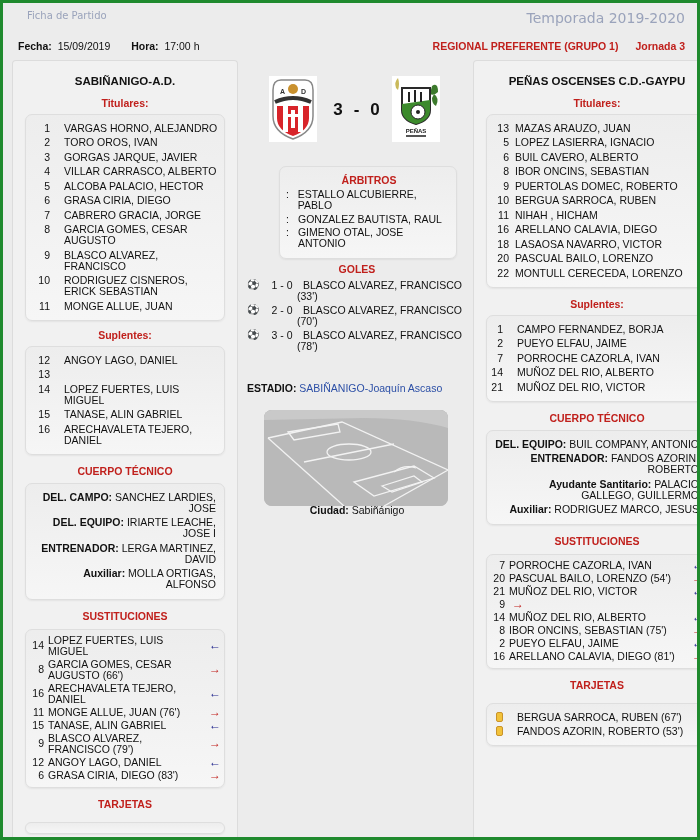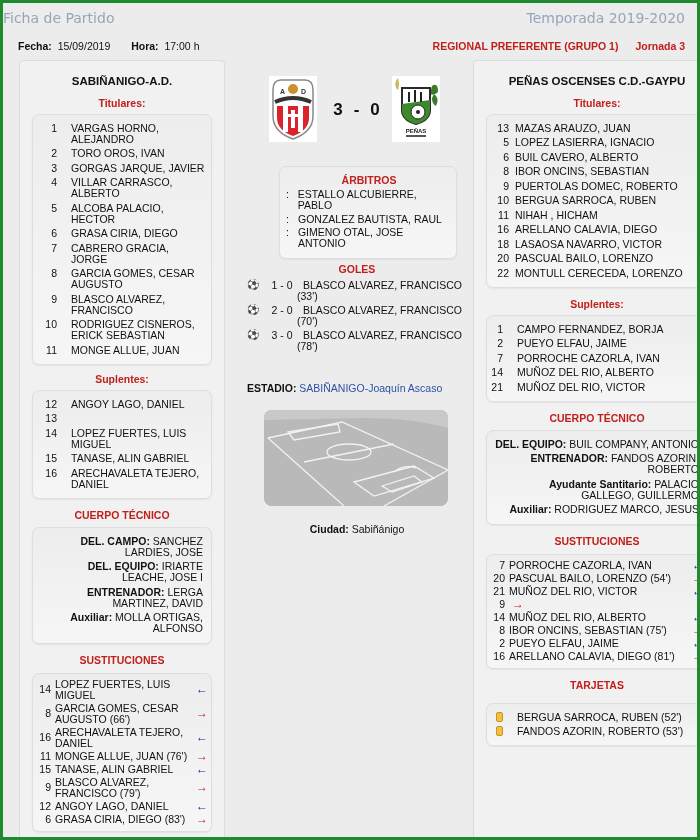--- a/index.html
+++ b/index.html
@@ -6,22 +6,22 @@
   html, body { width: 700px; height: 840px; overflow: hidden; }
   body {
     font-family: "Liberation Sans", sans-serif;
     background: #ececec;
     color: #111;
     font-size: 10.5px;
     border: 3px solid #1f8a2e;
     position: relative;
   }
   .title-left {
-    position: absolute; left: 0; top: 7px;
-    font-family: "DejaVu Sans", sans-serif; font-size: 14px; color: #9aa3bb;
+    position: absolute; left: 24px; top: 7px;
+    font-family: "DejaVu Sans", sans-serif; font-size: 10px; color: #9aa3bb;
   }
   .title-right {
     position: absolute; right: 12px; top: 7px;
     font-family: "DejaVu Sans", sans-serif; font-size: 14px; color: #9aa3bb;
   }
   .meta-left {
     position: absolute; left: 15px; top: 37px; font-size: 10.5px;
   }
   .meta-left b { font-weight: bold; }
   .meta-left .sp { display: inline-block; width: 18px; }
@@ -30,21 +30,21 @@
   }
   .meta-right .sp { display: inline-block; width: 14px; }
 
   .col {
     position: absolute; top: 57px; bottom: 0;
     background: #f1f1f1;
     border: 1px solid #dcdcdc;
     border-bottom: none;
     border-radius: 4px 4px 0 0;
   }
-  .col-left { left: 16px; width: 206px; }
+  .col-left { left: 9px; width: 226px; }
   .col-right { left: 470px; width: 248px; }
   .col-mid { position: absolute; left: 244px; top: 57px; width: 220px; bottom: 0; }
 
   .team-name { text-align: center; font-weight: bold; font-size: 11.5px; margin-top: 14px; }
   .sec-title { text-align: center; color: #c0201c; font-weight: bold; font-size: 10.5px; }
   .box {
     background: linear-gradient(#ededed, #f6f6f6);
     border: 1px solid #dedede;
     border-radius: 7px;
     box-shadow: 0 1px 2px rgba(0,0,0,0.06);
@@ -89,21 +89,21 @@
   .grow { display: flex; line-height: 10.5px; margin-top: 4px; }
   .grow .ball { width: 14px; flex-shrink: 0; font-size: 10px; }
   .grow .sc { width: 42px; flex-shrink: 0; text-align: center; }
   .grow .nm { flex: 1; }
   .grow .nm .min { display: block; margin-left: -6px; }
 
   .stadium { position: absolute; top: 322px; left: 0; width: 220px; }
   .stadium b { font-weight: bold; }
   .stadium .link { color: #2c4fa6; }
   .field { position: absolute; left: 17px; top: 350px; width: 184px; height: 96px; border-radius: 8px; overflow: hidden; background: #bdbdbd; }
-  .city { position: absolute; top: 463px; left: 0; width: 220px; text-align: center; }
+  .city { position: absolute; top: 444px; left: 0; width: 220px; text-align: center; }
   .city b { font-weight: bold; }
 </style>
 </head>
 <body>
 
 <div class="title-left">Ficha de Partido</div>
 <div class="title-right">Temporada 2019-2020</div>
 
 <div class="meta-left">
   <b>Fecha:</b>&nbsp;
@@ -457,20 +457,20 @@
       <div class="srow">
         <span class="num">16</span>
         <span class="nm">ARELLANO CALAVIA, DIEGO (81')</span>
         <span class="arr out">→</span>
       </div>
     </div>
   <div class="sec-title" style="margin-top:10px;margin-bottom:12px">TARJETAS</div>
   <div class="box cards" id="away-cards">
       <div class="crow">
         <span class="ycard"></span>
-        <span class="nm">BERGUA SARROCA, RUBEN (52')</span>
+        <span class="nm">BERGUA SARROCA, RUBEN (67')</span>
       </div>
       <div class="crow">
         <span class="ycard"></span>
         <span class="nm">FANDOS AZORIN, ROBERTO (53')</span>
       </div>
     </div>
 </div>
 
 </body></html>

